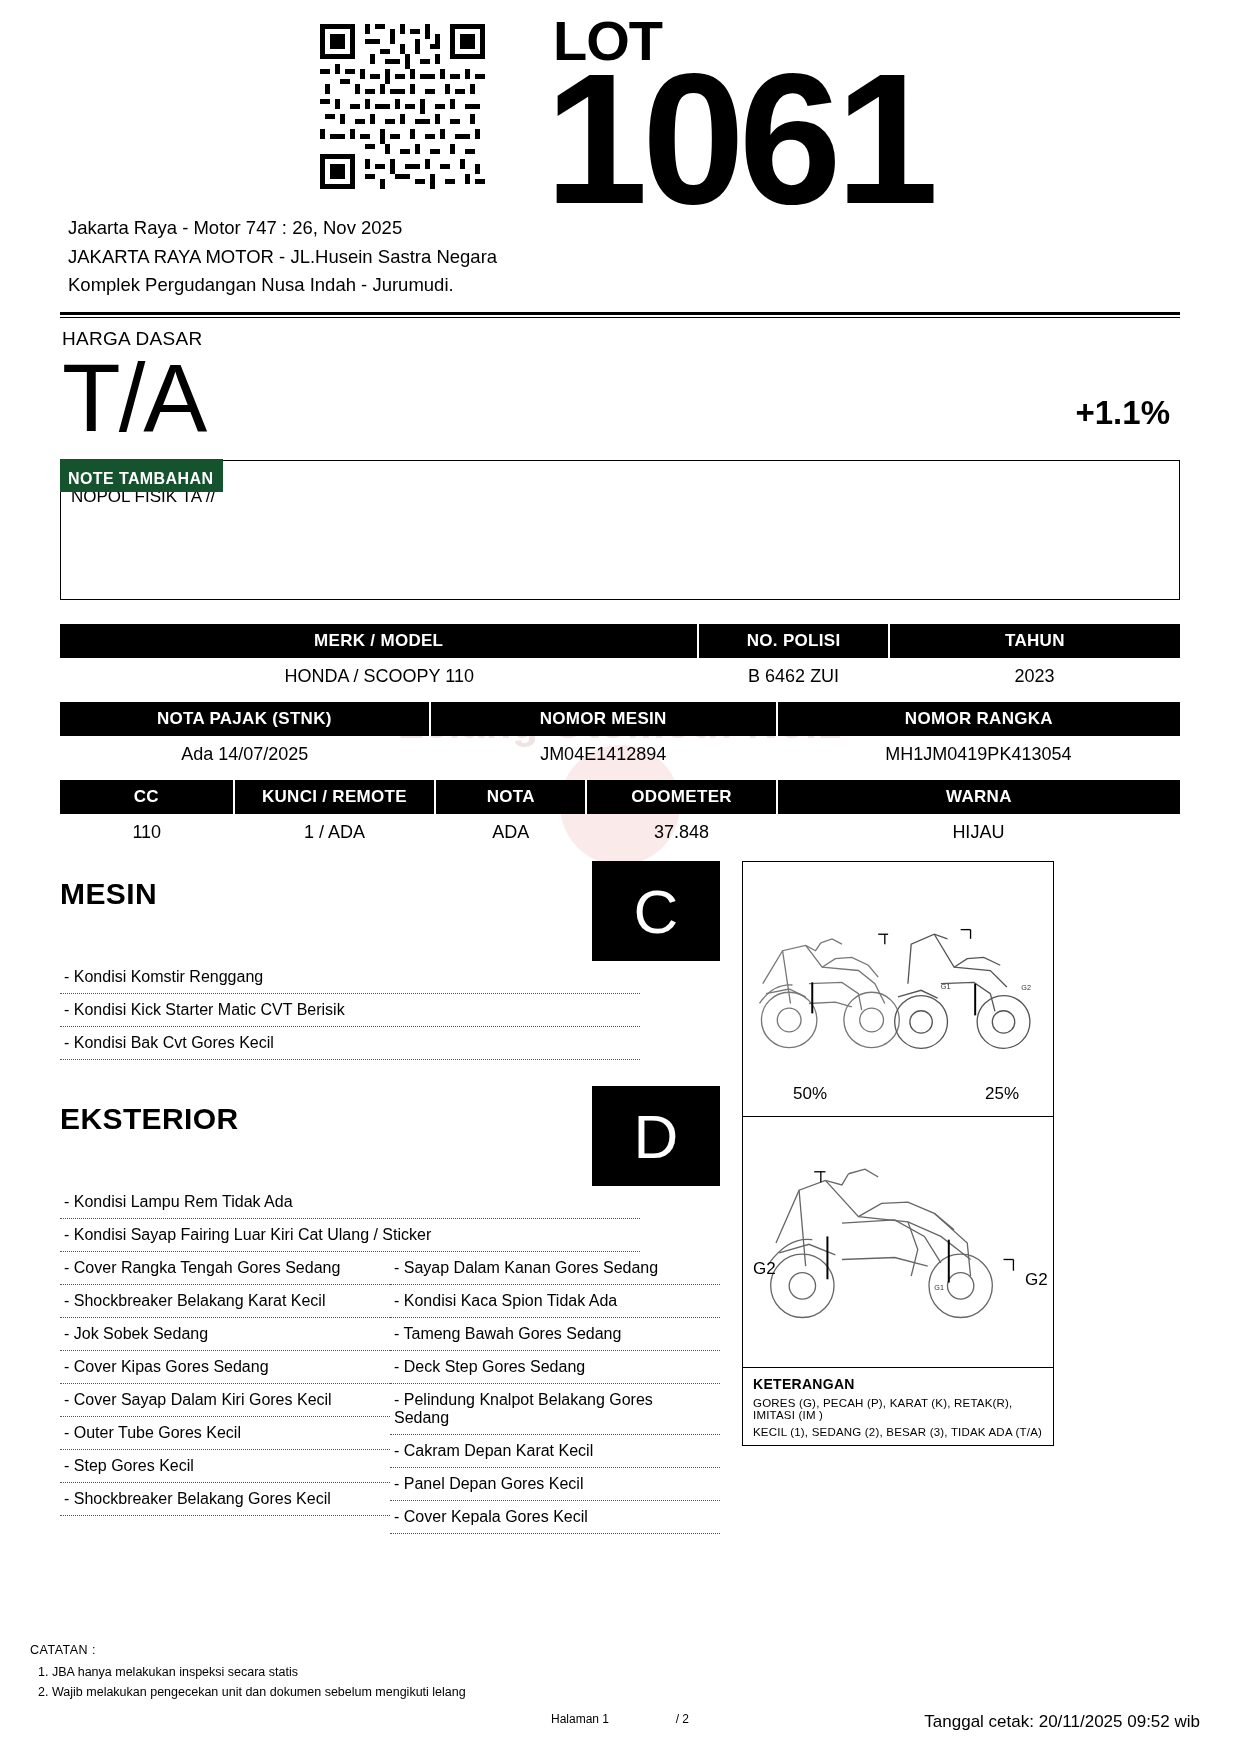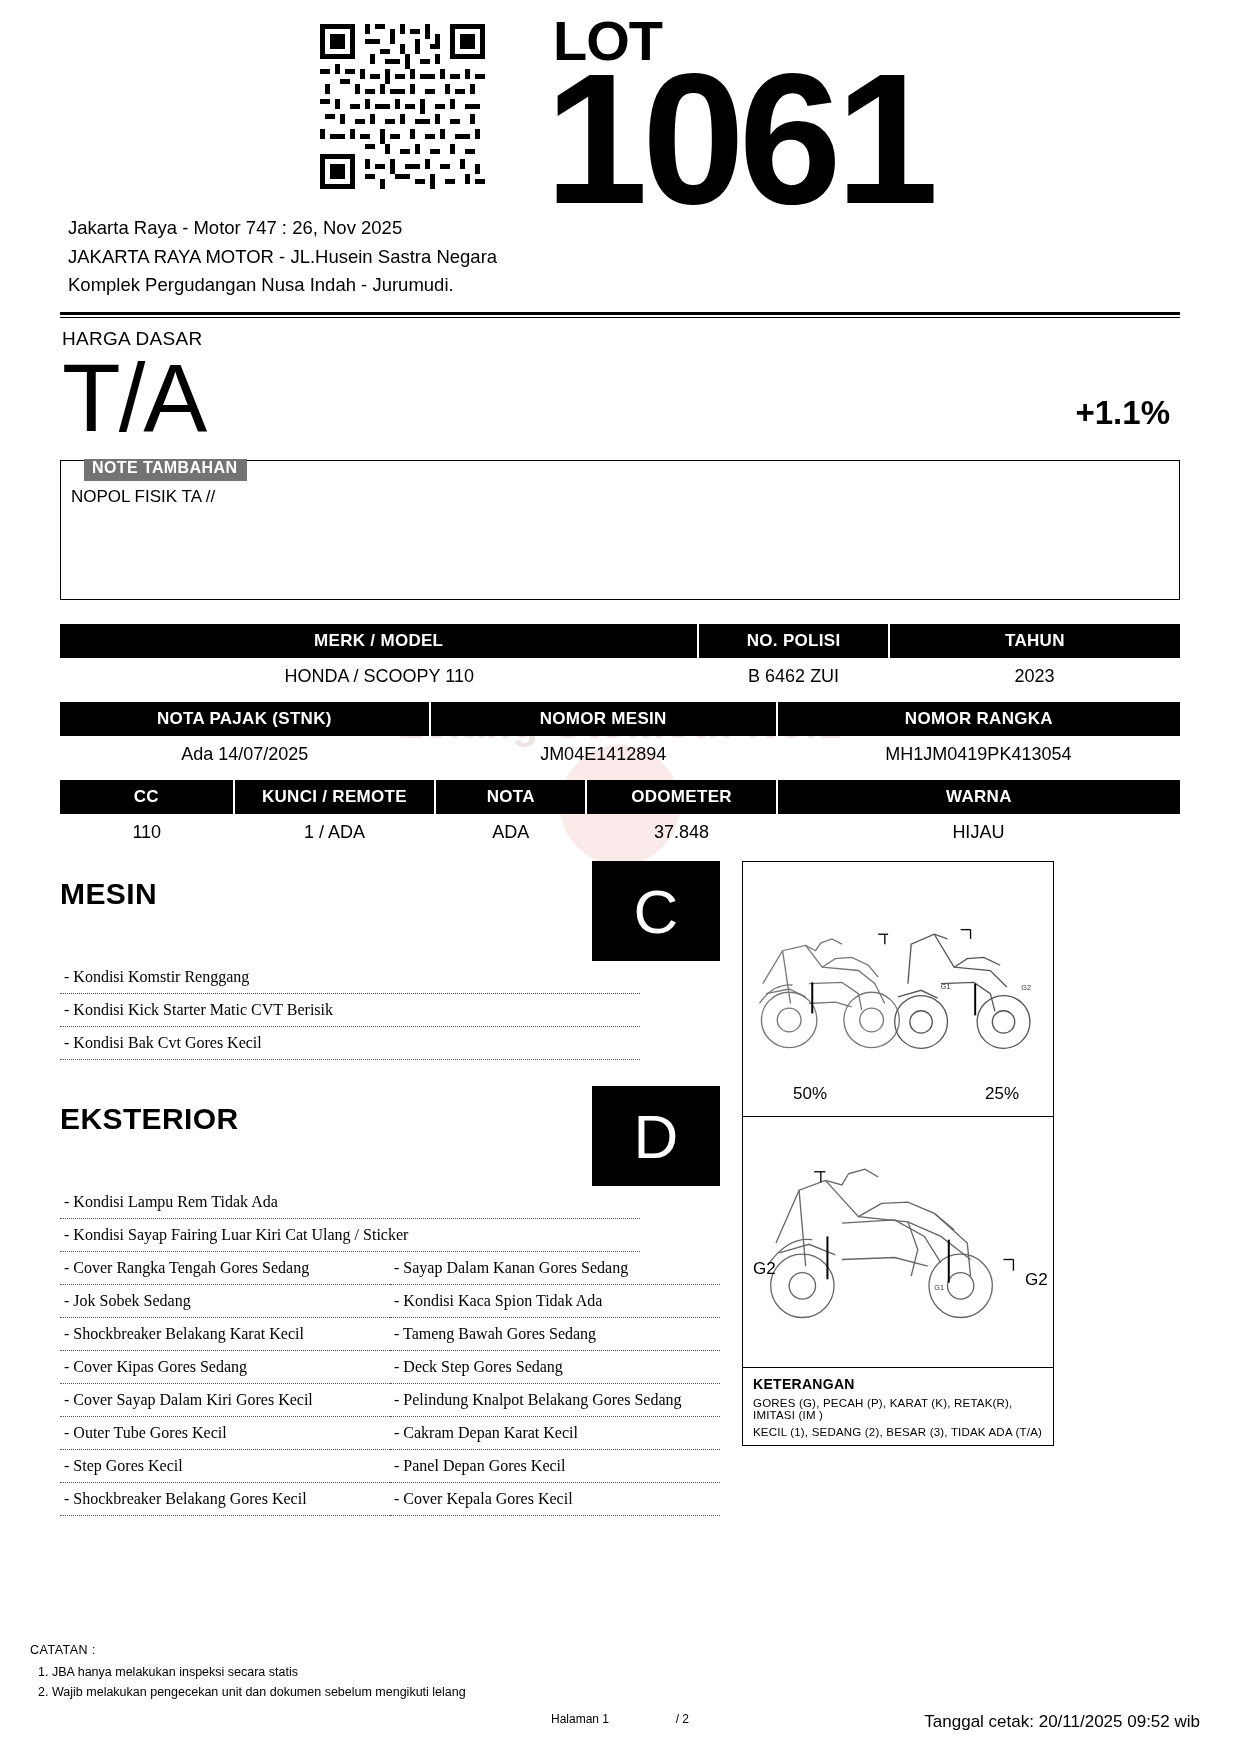--- a/index.html
+++ b/index.html
@@ -113,30 +113,29 @@
     font-size: 33px;
     font-weight: bold;
     margin-bottom: 14px;
     margin-right: 10px;
   }
 
   
   .note-wrap { margin-top: 14px; position: relative; }
   .note-title {
     display: inline-block;
-    background: #737373;
+    background: #14532d;
     color: #fff;
     font-size: 16px;
     font-weight: bold;
-    padding: 0 10px 4px 8px;
+    padding: 11px 10px 4px 8px;
     letter-spacing: 0.4px;
     position: absolute;
     top: -1px; left: 0;
     z-index: 3;
-    margin-left: 24px;
   }
   .note-box {
     border: 1.5px solid #000;
     min-height: 140px;
     padding: 26px 10px 10px 10px;
     margin-top: 12px;
   }
   .note-text { font-size: 17px; }
 
   
@@ -191,21 +190,21 @@
     background: #000;
     color: #fff;
     font-size: 62px;
     font-weight: normal;
     display: flex;
     align-items: center;
     justify-content: center;
     font-family: "Liberation Sans", sans-serif;
   }
 
-  ul.items { list-style: none; margin: 0; padding: 0; width: 580px; font-family: Liberation Serif, serif; }
+  ul.items { list-style: none; margin: 0; padding: 0; width: 580px; }
   ul.items li {
     font-size: 16px;
     padding: 7px 2px 7px 4px;
     border-bottom: 1px dotted #555;
   }
   .two-col {
     display: flex;
     width: 660px;
   }
   .two-col ul.items { width: 330px; }
@@ -489,22 +488,22 @@
           <div class="sect-title">EKSTERIOR</div>
           <div class="grade">D</div>
         </div>
         <ul class="items">
           <li>- Kondisi Lampu Rem Tidak Ada</li>
           <li>- Kondisi Sayap Fairing Luar Kiri Cat Ulang / Sticker</li>
         </ul>
         <div class="two-col">
           <ul class="items">
             <li>- Cover Rangka Tengah Gores Sedang</li>
+            <li>- Shockbreaker Belakang Karat Kecil</li>
             <li>- Jok Sobek Sedang</li>
-            <li>- Shockbreaker Belakang Karat Kecil</li>
             <li>- Cover Kipas Gores Sedang</li>
             <li>- Cover Sayap Dalam Kiri Gores Kecil</li>
             <li>- Outer Tube Gores Kecil</li>
             <li>- Step Gores Kecil</li>
             <li>- Shockbreaker Belakang Gores Kecil</li>
           </ul>
           <ul class="items">
             <li>- Sayap Dalam Kanan Gores Sedang</li>
             <li>- Kondisi Kaca Spion Tidak Ada</li>
             <li>- Tameng Bawah Gores Sedang</li>

